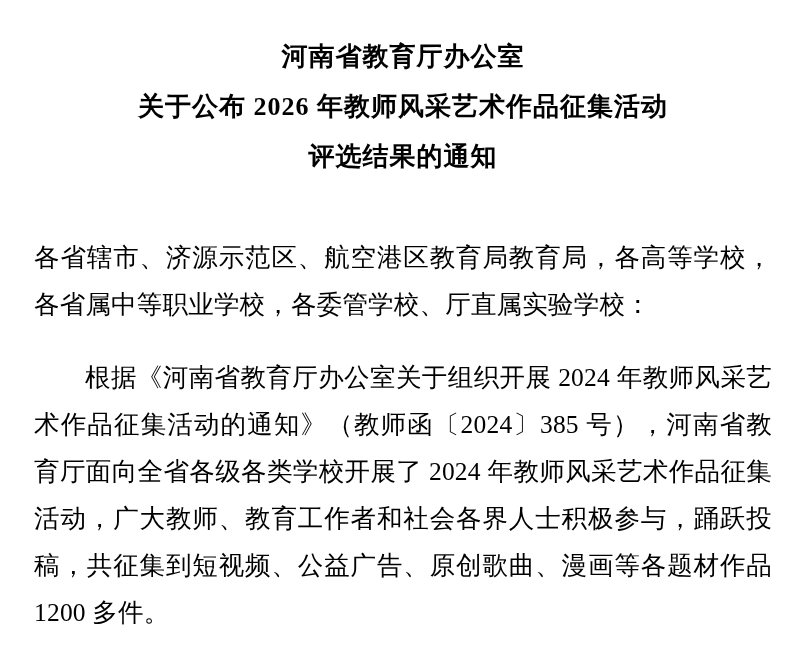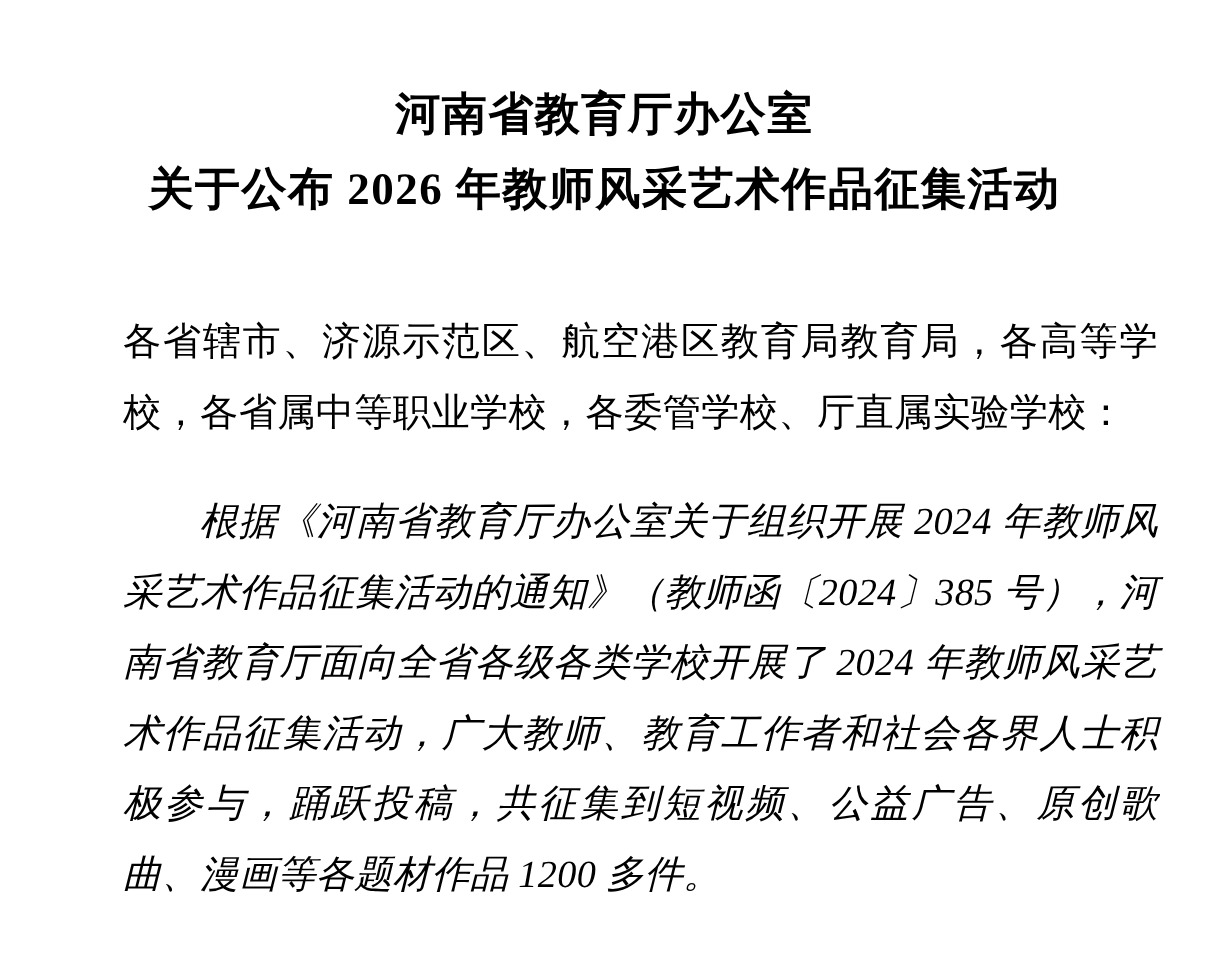--- a/index.html
+++ b/index.html
@@ -15,58 +15,57 @@
     overflow: hidden;
   }
   .page {
     width: 806px;
     height: 651px;
     box-sizing: border-box;
     padding: 0 34px;
     position: relative;
   }
   .doc-title {
-    margin-top: 52px;
+    margin-top: 32px;
     text-align: center;
     font-weight: bold;
-    font-size: 30px;
+    font-size: 26px;
     line-height: 50px;
     letter-spacing: 1px;
   }
   .doc-title .line {
     display: block;
     white-space: nowrap;
   }
   .body-block {
     margin-top: 52px;
   }
   .para {
     font-size: 25.5px;
     line-height: 47px;
     text-align: justify;
     text-justify: inter-ideograph;
     letter-spacing: 0.2px;
-    margin-left: 48px;
   }
   .para.indent {
     text-indent: 2em;
-    font-style: italic;
   }
   .para + .para {
     margin-top: 0;
   }
 </style>
 </head>
 <body>
 
 <div class="page">
 
   <div class="doc-title">
     <span class="line">河南省教育厅办公室</span>
     <span class="line">关于公布 2026 年教师风采艺术作品征集活动</span>
+    <span class="line">评选结果的通知</span>
   </div>
 
   <div class="body-block">
     <p class="para">各省辖市、济源示范区、航空港区教育局教育局，各高等学校，各省属中等职业学校，各委管学校、厅直属实验学校：</p>
     <p class="para indent">根据《河南省教育厅办公室关于组织开展 2024 年教师风采艺术作品征集活动的通知》（教师函〔2024〕385 号），河南省教育厅面向全省各级各类学校开展了 2024 年教师风采艺术作品征集活动，广大教师、教育工作者和社会各界人士积极参与，踊跃投稿，共征集到短视频、公益广告、原创歌曲、漫画等各题材作品 1200 多件。</p>
   </div>
 
 </div>
 
 </body></html>

